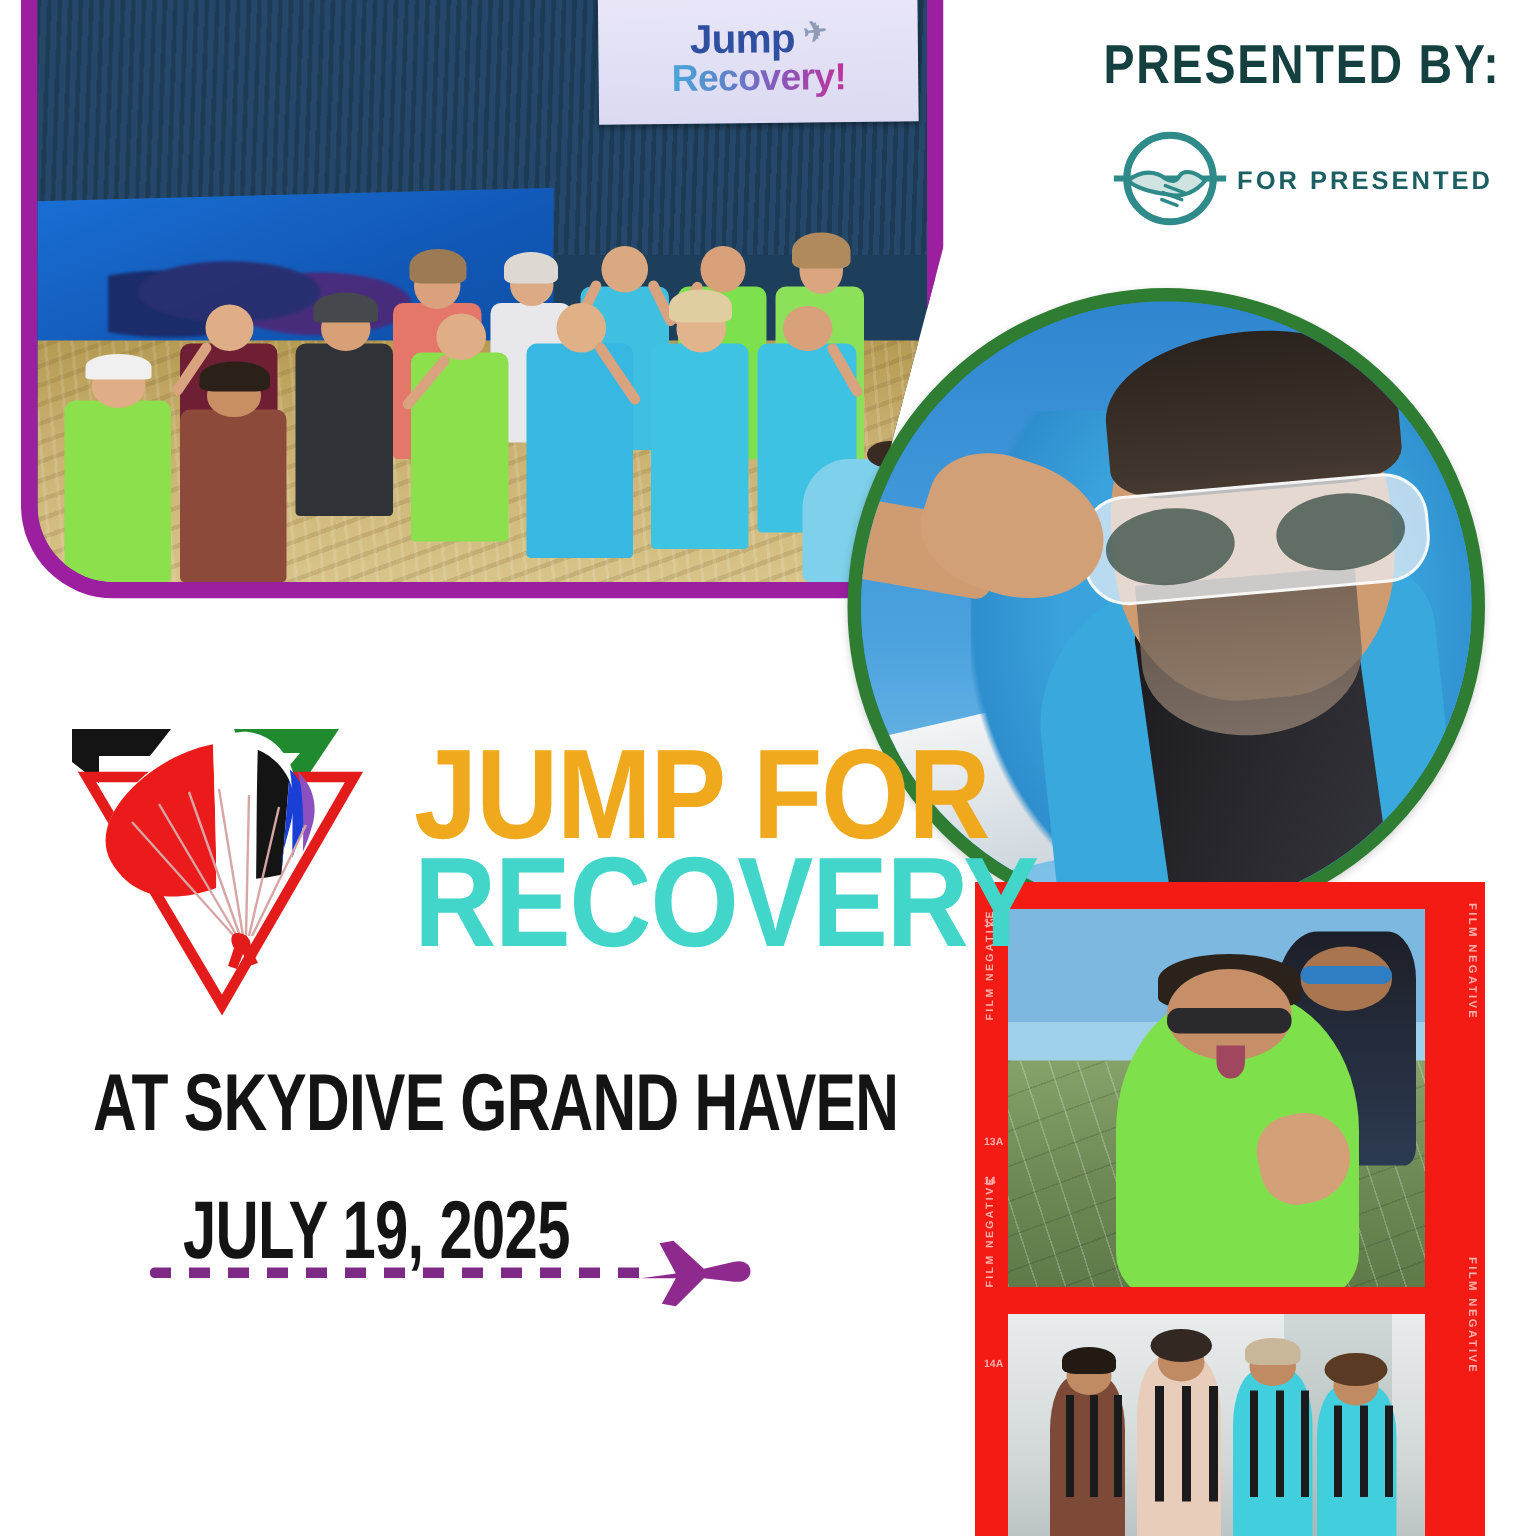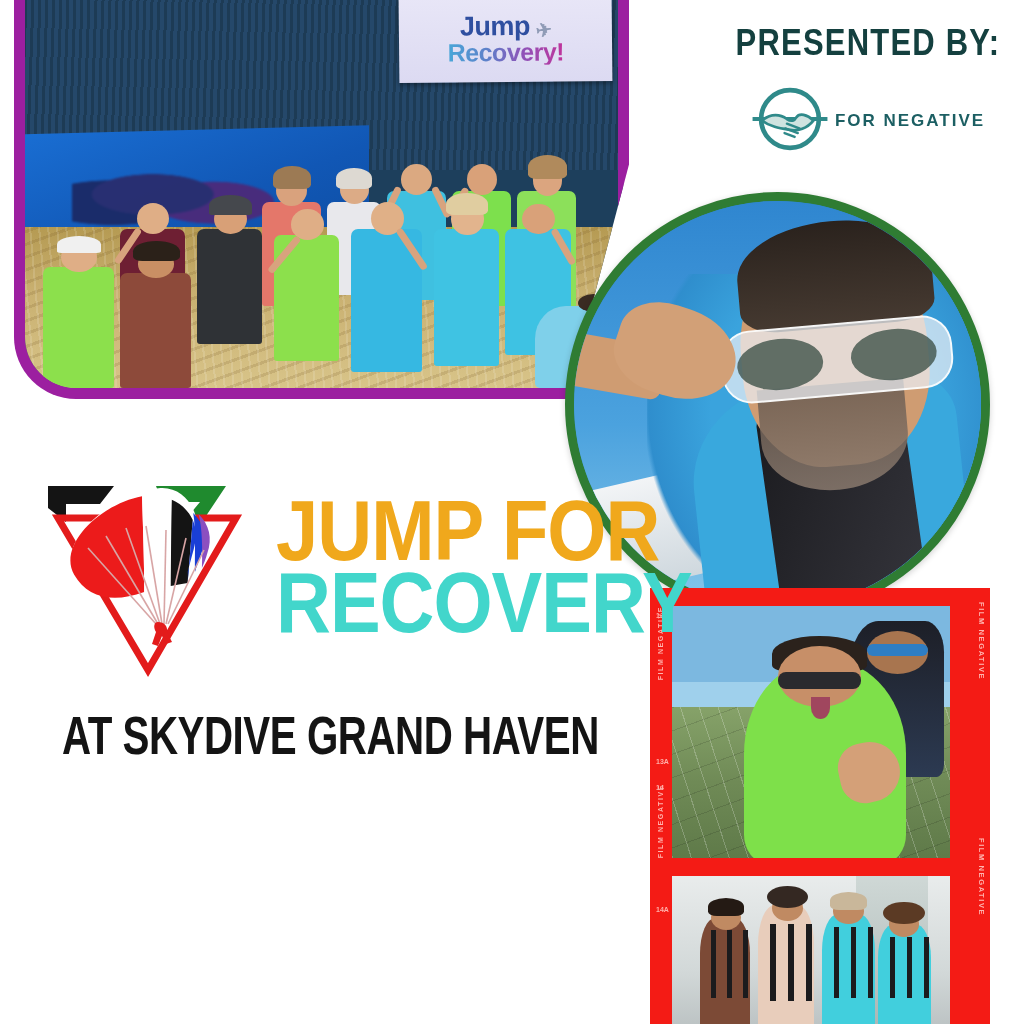--- a/index.html
+++ b/index.html
@@ -49,21 +49,21 @@
   
   .jump-banner{
     position:absolute;left:63%;top:3%;width:36%;height:20%;
     background:linear-gradient(#e8e6f7,#dcdaf2);
     transform:rotate(-0.6deg);
     box-shadow:0 2px 5px rgba(0,0,0,.4);
     display:flex;flex-direction:column;align-items:center;justify-content:center;
     padding:2px 0;
   }
   .jb-line1{font-size:27px;font-weight:700;color:#2f4fa0;letter-spacing:-.5px;
-    display:flex;align-items:flex-end;gap:6px;line-height:1;}
+    display:flex;align-items:flex-start;gap:6px;line-height:1;}
   .jb-plane{font-size:19px;color:#8f9bb6;transform:rotate(-8deg);}
   .jb-line2{font-size:25px;font-weight:700;line-height:1;letter-spacing:-.5px;
     background:linear-gradient(90deg,#4aa6d8 0%,#5f7fc9 35%,#8f52b8 65%,#c0339a 100%);
     -webkit-background-clip:text;background-clip:text;color:transparent;}
   
   .crowd{position:absolute;left:0;bottom:0;width:100%;height:68%;}
   .person{position:absolute;bottom:0;border-radius:7px 7px 3px 3px;}
   .p-head{position:absolute;border-radius:50%;background:#d8a37e;}
   .p-arm{position:absolute;width:7px;border-radius:4px;background:#d8a37e;transform-origin:bottom center;}
 
@@ -286,21 +286,21 @@
     <div class="presented-label">PRESENTED BY:</div>
     <div class="reach-row">
       <svg class="reach-mark" viewBox="0 0 100 100">
         <circle cx="50" cy="50" r="37" fill="none" stroke="#2f8a8a" stroke-width="6"></circle>
         <line x1="2" y1="50" x2="98" y2="50" stroke="#2f8a8a" stroke-width="5"></line>
         <path d="M14 52 C26 42 38 44 46 50 C52 54 56 52 58 48 C62 42 72 44 80 52
                  C72 62 60 66 50 64 C38 62 24 60 14 52 Z" fill="#cfe3e0" stroke="#2f8a8a" stroke-width="3.5" stroke-linejoin="round"></path>
         <path d="M46 56 L62 62 M44 62 L60 68 M43 68 L56 73" stroke="#2f8a8a" stroke-width="3" stroke-linecap="round" fill="none"></path>
       </svg>
       <div class="reach-text">
-        <div class="reach-sub">FOR NEGATIVE</div>
+        <div class="reach-sub">FOR PRESENTED</div>
       </div>
     </div>
   </div>
 
   <div class="circle-photo">
     <div class="cp-sky"></div>
     <div class="cp-wing"></div>
     <div class="cp-body"></div>
     <div class="cp-suit"></div>
     <div class="cp-harness"></div>
@@ -399,15 +399,22 @@
       </svg>
 
       <div class="title-text">
         <div class="t-jump">JUMP FOR</div>
         <div class="t-recovery">RECOVERY</div>
       </div>
     </div>
 
     <div class="t-venue">AT SKYDIVE GRAND HAVEN</div>
 
+    <div class="t-date-row">
+      <div class="t-date">JULY 19, 2025</div>
+      <div class="trail"></div>
+      <svg class="trail-plane" viewBox="0 0 100 72">
+        <path d="M4 40 L34 36 L20 10 L32 8 L58 32 L84 26 C92 24 98 28 98 34 C98 40 92 44 84 43 L58 40 L34 64 L22 62 L34 40 Z" fill="#8e2a8e"></path>
+      </svg>
+    </div>
   </div>
 
 </div>
 
 </body></html>

